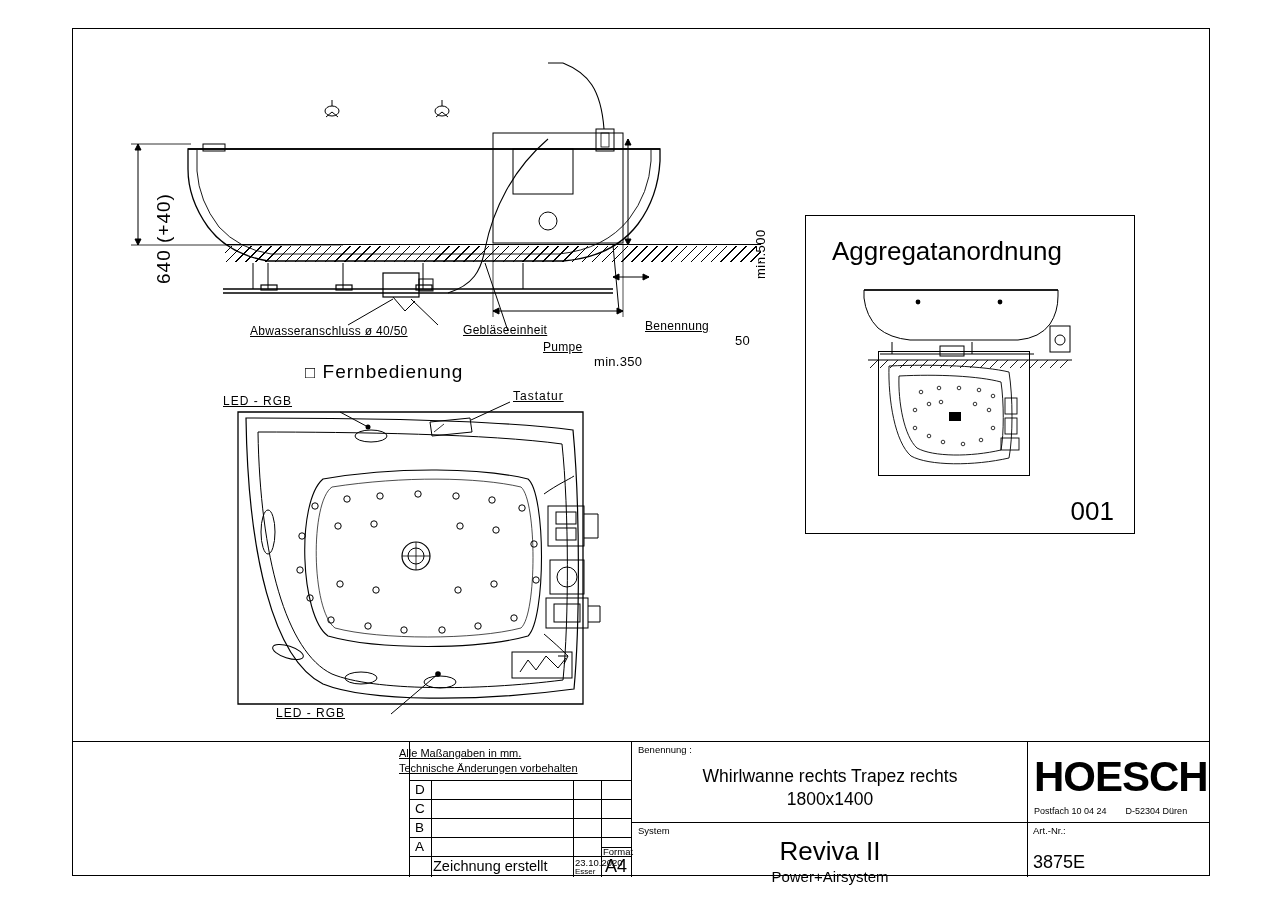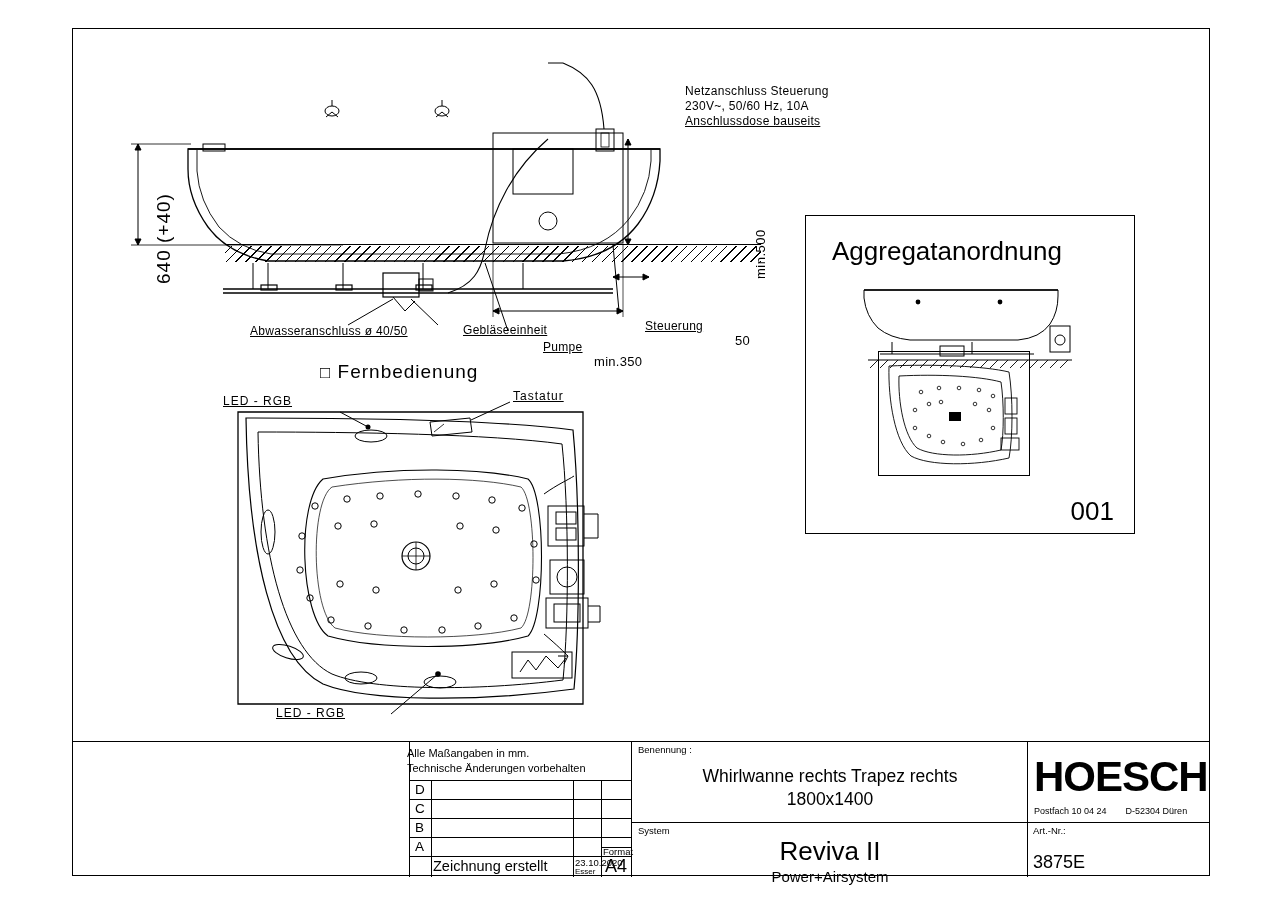--- a/index.html
+++ b/index.html
@@ -219,40 +219,35 @@
         <path d="M300 250 L255 276"></path>
         <path d="M318 250 L345 276"></path>
         <path d="M392 214 L415 282"></path>
         <path d="M520 196 L526 262"></path>
       </g>
     </svg>
 
     <div class="hatch" style="left:152px; top:217px; width:536px; height:16px;"></div>
     <div class="ln hline" style="left:152px; top:215px; width:536px; height:1.4px;"></div>
 
-    <div class="lbl" style="left:612px; top:55px; font-size:12px; line-height:15px;">
-      <div>Netzanschluss Steuerung</div>
-      <div>230V~, 50/60 Hz, 10A</div>
-      <div class="ul">Anschlussdose bauseits</div>
-    </div>
 
     <div class="dimtext-v" style="left:80px; top:255px;">640 (+40)</div>
 
     <div class="dimtext-v2" style="left:680px; top:250px;">min.500</div>
 
     <div class="lbl" style="left:521px; top:325px; font-size:13px;">min.350</div>
 
     <div class="lbl" style="left:662px; top:304px; font-size:13px;">50</div>
 
     <div class="lbl ul" style="left:177px; top:295px; font-size:12px;">Abwasseranschluss ø 40/50</div>
     <div class="lbl ul" style="left:390px; top:294px; font-size:12px;">Gebläseeinheit</div>
     <div class="lbl ul" style="left:470px; top:311px; font-size:12px;">Pumpe</div>
-    <div class="lbl ul" style="left:572px; top:290px; font-size:12px;">Steuerung</div>
-
-    <div class="lbl" style="left:238px; top:332px; font-size:19px; letter-spacing:1px;padding-left:9px;">
+    <div class="lbl ul" style="left:572px; top:290px; font-size:12px;">Benennung</div>
+
+    <div class="lbl" style="left:223px; top:332px; font-size:19px; letter-spacing:1px;padding-left:9px;">
       <span style="font-size:17px;">□</span>
       <span>Fernbedienung</span>
     </div>
   </div>
 
   <div class="abs" style="left:155px; top:355px; width:430px; height:340px;">
     <svg width="430" height="340" viewBox="0 0 430 340">
       <g fill="none" stroke="#000" stroke-width="1.2">
 
         <path d="M10 28 L355 28 L355 320 L10 320 Z" stroke-width="1.3"></path>
@@ -404,21 +399,21 @@
       </svg>
     </div>
   </div>
 
   <div id="titleblock">
 
     <div class="ln vline" style="left:336px; top:0; height:135px;"></div>
     <div class="ln vline" style="left:558px; top:0; height:135px;"></div>
     <div class="ln vline" style="left:954px; top:0; height:135px;"></div>
 
-    <div class="cell" style="left:334px; top:2px; width:218px; height:36px; padding:2px 0;">
+    <div class="cell" style="left:326px; top:2px; width:218px; height:36px; padding:2px 0;text-decoration:underline;">
       <div class="small" style="line-height:15px;">Alle Maßangaben in mm.</div>
       <div class="small" style="line-height:15px;">Technische Änderungen vorbehalten</div>
     </div>
     <div class="ln hline" style="left:336px; top:38px; width:222px;"></div>
 
     <div class="ln vline" style="left:358px; top:38px; height:97px;"></div>
     <div class="ln vline" style="left:500px; top:38px; height:97px;"></div>
     <div class="ln vline" style="left:528px; top:38px; height:97px;"></div>
 
     <div class="revrow" style="left:336px; top:38px; width:222px; height:19px;">

